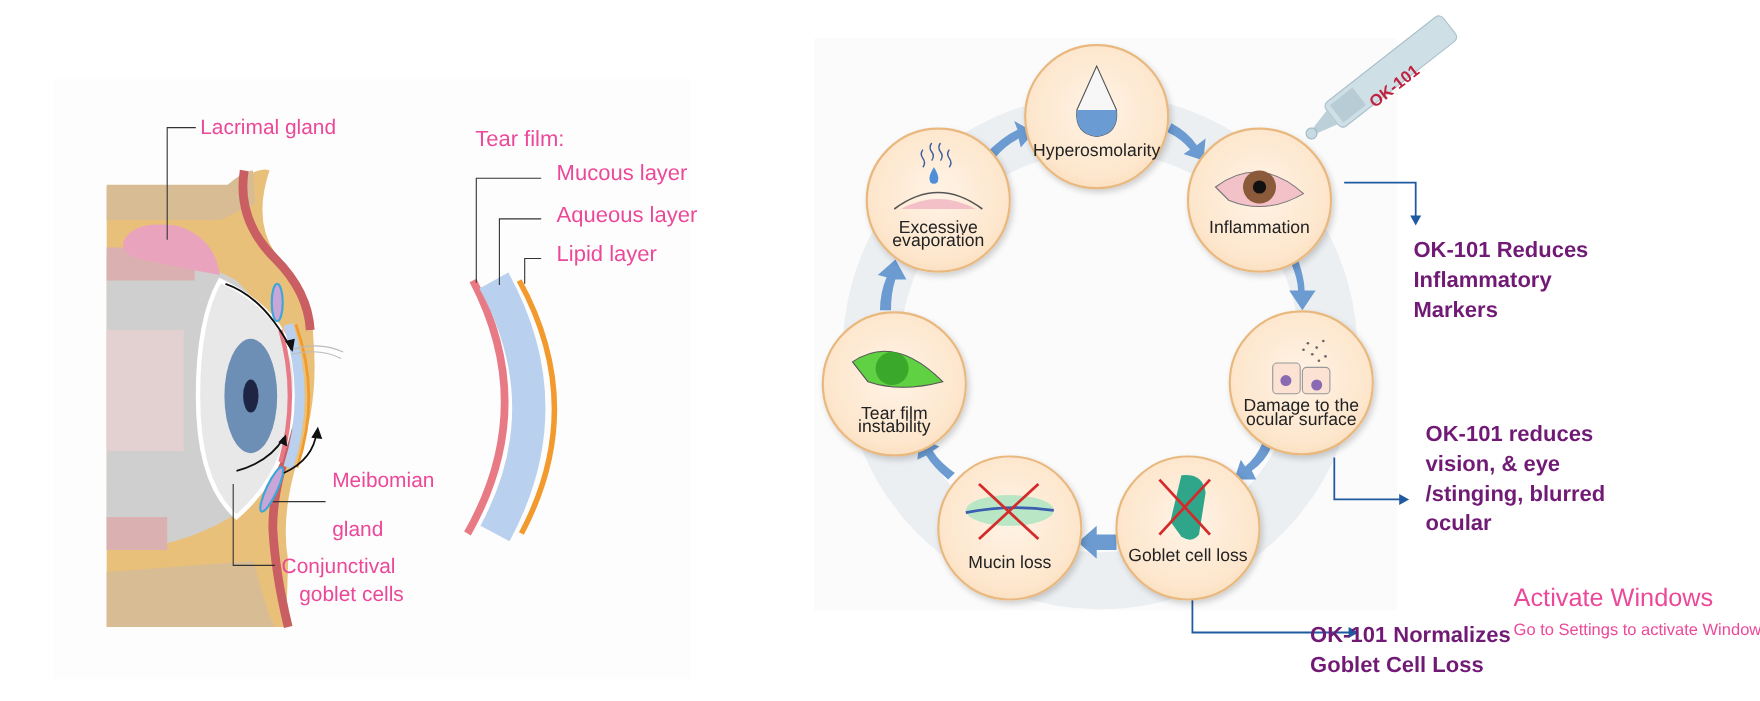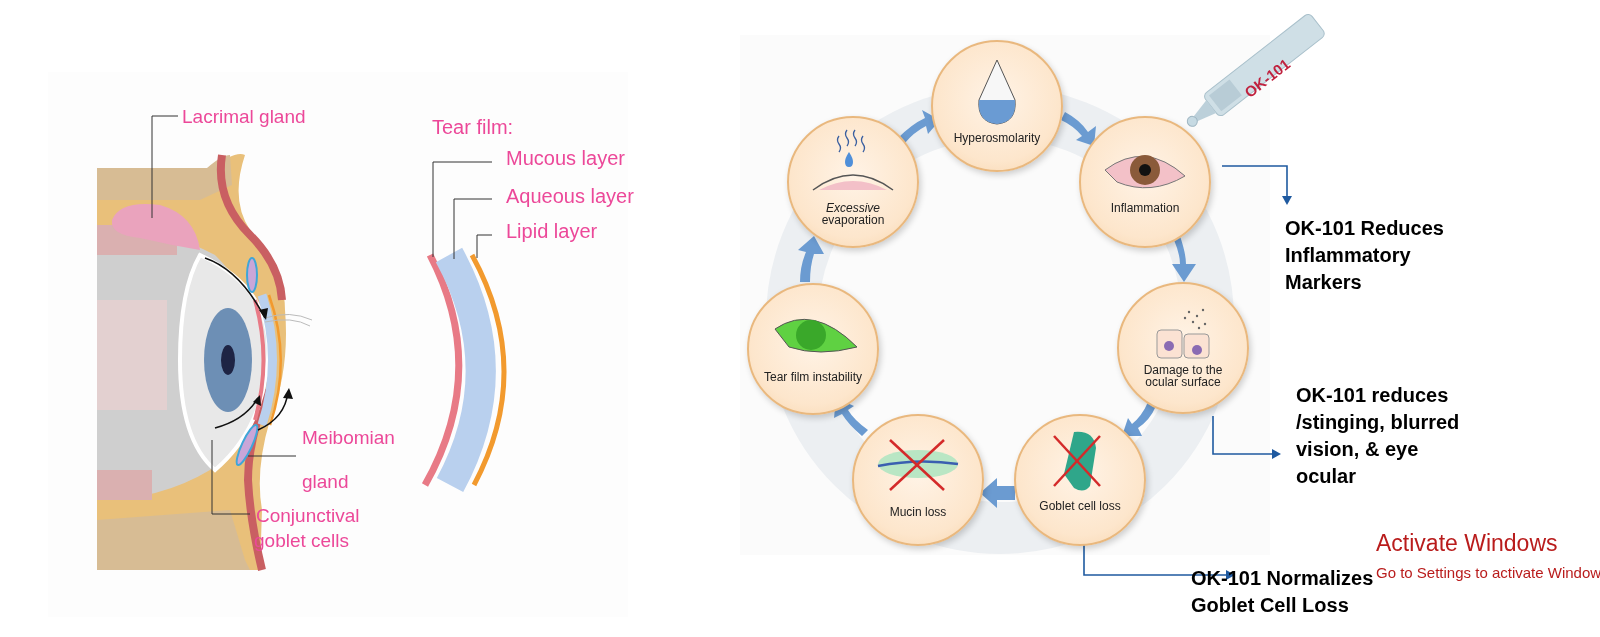--- a/index.html
+++ b/index.html
@@ -6,24 +6,24 @@
   body{width:1600px;height:637px;position:relative;overflow:hidden;font-family:"Liberation Sans",sans-serif;}
   .abs{position:absolute;}
   .panel-left{left:48px;top:72px;width:580px;height:545px;background:#fdfdfd;}
   .panel-right{left:740px;top:35px;width:530px;height:520px;background:#fbfbfb;}
   .label{position:absolute;color:#ec4899;font-family:"Liberation Sans",sans-serif;white-space:nowrap;}
   .lbl-big{font-size:19px;line-height:24px;}
   .lbl-sm{font-size:20px;line-height:20px;}
   .node{position:absolute;width:128px;height:128px;border-radius:50%;
         background:radial-gradient(circle at 50% 45%, #fff3e6 0%, #fde6cc 65%, #f6d2a8 100%);
         border:2px solid #e9b87e;box-shadow:2px 3px 6px rgba(0,0,0,0.18);}
-  .node-label{position:absolute;left:0;right:0;text-align:center;font-size:12px;line-height:12px;color:#222;font-family:"Liberation Sans",sans-serif;}
+  .node-label{position:absolute;left:0;right:0;text-align:center;font-size:16px;line-height:12px;color:#222;font-family:"Liberation Sans",sans-serif;}
   .node-icon{position:absolute;left:0;top:0;}
-  .callout{position:absolute;color:#000000;font-weight:bold;font-size:20px;line-height:27px;font-family:"Liberation Sans",sans-serif;}
-  .watermark{position:absolute;color:#b91c1c;font-family:"Liberation Sans",sans-serif;white-space:nowrap;}
+  .callout{position:absolute;color:#701a75;font-weight:bold;font-size:20px;line-height:27px;font-family:"Liberation Sans",sans-serif;}
+  .watermark{position:absolute;color:#ec4899;font-family:"Liberation Sans",sans-serif;white-space:nowrap;}
   .wm1{font-size:23px;}
   .wm2{font-size:15px;}
   svg{overflow:visible;}
 </style>
 </head>
 <body>
 
 <div class="abs panel-left"></div>
 
 <svg class="abs" style="left:0;top:0;" width="640" height="637">
@@ -71,21 +71,21 @@
   <path d="M472,255 Q535,370 474,485" fill="none" stroke="#f29a2e" stroke-width="5"></path>
   <polyline points="492,162 433,162 433,257" fill="none" stroke="#333" stroke-width="1"></polyline>
   <polyline points="492,199 454,199 454,259" fill="none" stroke="#333" stroke-width="1"></polyline>
   <polyline points="492,235 477,235 477,258" fill="none" stroke="#333" stroke-width="1"></polyline>
 </svg>
 
 <div class="label lbl-big" style="left:182px;top:105px;">Lacrimal gland</div>
 <div class="label lbl-big" style="left:302px;top:426px;">Meibomian</div>
 <div class="label lbl-big" style="left:302px;top:470px;">gland</div>
 <div class="label lbl-big" style="left:256px;top:504px;">Conjunctival</div>
-<div class="label lbl-big" style="left:254px;top:529px;">goblet cells</div>
+<div class="label lbl-big" style="left:272px;top:529px;">goblet cells</div>
 
 <div class="label" style="left:432px;top:116px;font-size:20px;">Tear film:</div>
 <div class="label lbl-sm" style="left:506px;top:148px;">Mucous layer</div>
 <div class="label lbl-sm" style="left:506px;top:186px;">Aqueous layer</div>
 <div class="label lbl-sm" style="left:506px;top:221px;">Lipid layer</div>
 
 <div class="abs panel-right"></div>
 
 <svg class="abs" style="left:0;top:0;" width="1600" height="637">
   <circle cx="1000" cy="320" r="208" fill="none" stroke="#eceff2" stroke-width="52"></circle>
@@ -189,34 +189,34 @@
     <path d="M60,34 Q64,40 64,44 Q64,49 60,49 Q56,49 56,44 Q56,40 60,34 Z" fill="#4f8fd9"></path>
     <g stroke="#3a5fa0" stroke-width="1.3" fill="none">
       <path d="M50,34 q3,-4 0,-8 q-3,-4 0,-8"></path>
         <path d="M58,28 q3,-4 0,-8 q-3,-4 0,-8"></path>
       <path d="M66,28 q3,-4 0,-8 q-3,-4 0,-8"></path>
         <path d="M74,34 q3,-4 0,-8 q-3,-4 0,-8"></path>
     </g>
     <path d="M24,72 Q64,42 104,72" fill="none" stroke="#555" stroke-width="1.5"></path>
     <path d="M30,72 Q64,54 98,72 Z" fill="#f3c0c8"></path>
   </svg>
-  <div class="node-label" style="top:84px;font-style:italic;">Excessive</div>
+  <div class="node-label" style="top:84px;">Excessive</div>
   <div class="node-label" style="top:96px;">evaporation</div>
 </div>
 
 <div class="callout" style="left:1285px;top:215px;">
   <div>OK-101 Reduces</div>
   <div>Inflammatory</div>
   <div>Markers</div>
 </div>
 
 <div class="callout" style="left:1296px;top:382px;">
   <div>OK-101 reduces</div>
+  <div>vision, &amp; eye</div>
   <div>/stinging, blurred</div>
-  <div>vision, &amp; eye</div>
   <div>ocular</div>
 </div>
 
 <div class="watermark wm1" style="left:1376px;top:530px;">Activate Windows</div>
 <div class="watermark wm2" style="left:1376px;top:564px;">Go to Settings to activate Windows.</div>
 
 <div class="callout" style="left:1191px;top:565px;">
   <div>OK-101 Normalizes</div>
   <div>Goblet Cell Loss</div>
 </div>

